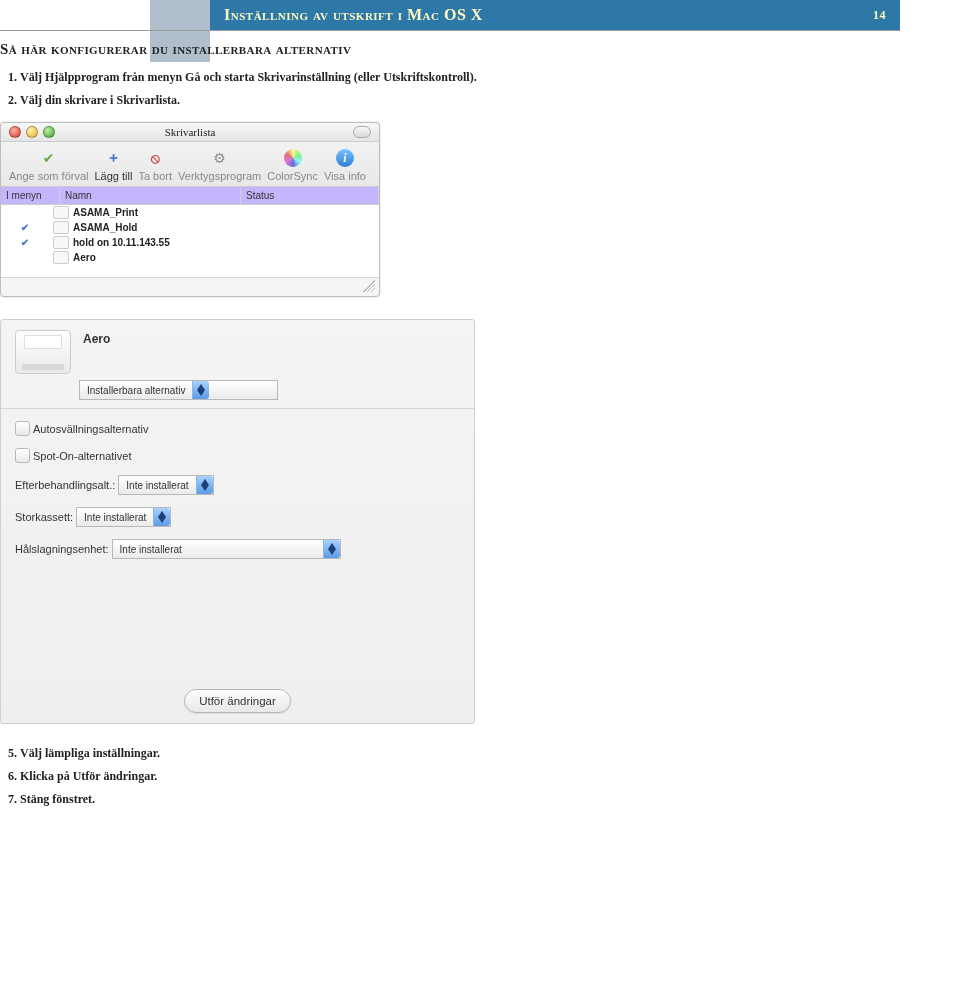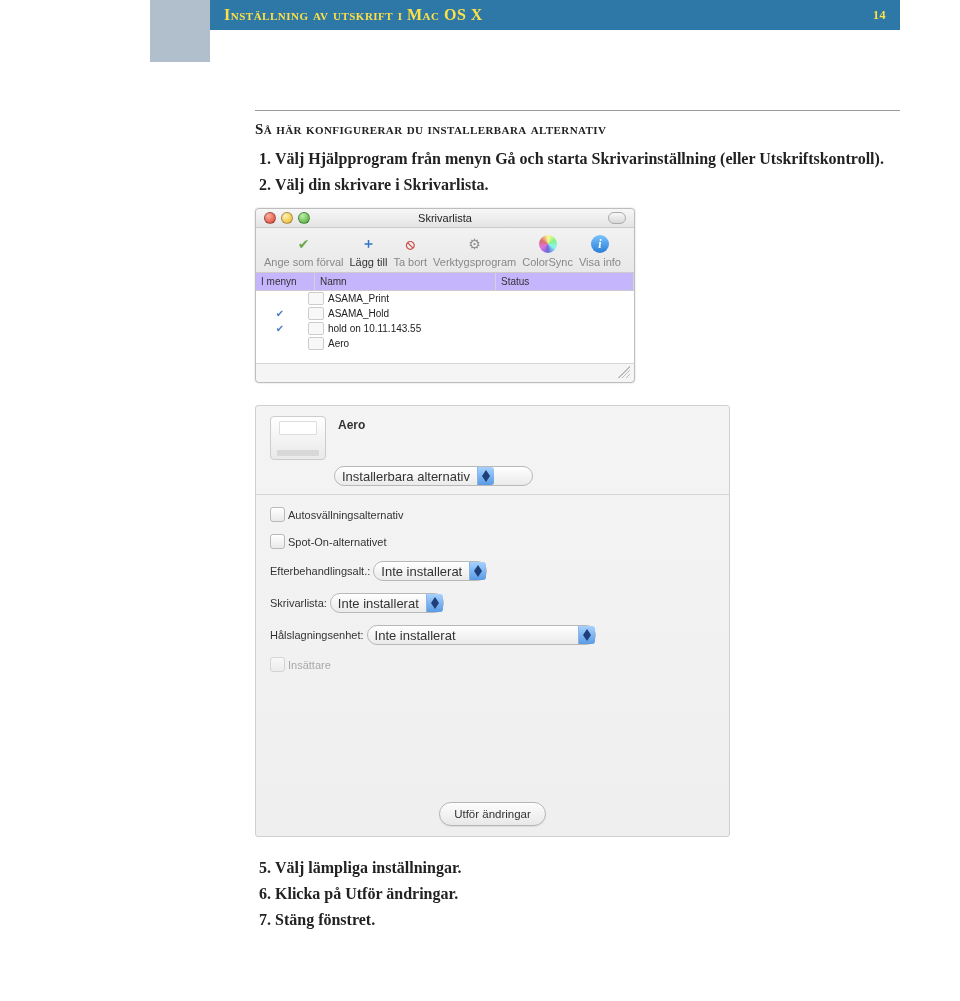--- a/index.html
+++ b/index.html
@@ -9,21 +9,21 @@
     color: #222;
     font-size: 13px;
   }
   .page {
     width: 960px;
     margin: 0 auto;
     position: relative;
   }
   .header-bar {
     background: #2e78a8;
-    color: #fde047;
+    color: #fef9c3;
     padding: 6px 14px;
     font-family: Georgia, "Times New Roman", serif;
     font-variant: small-caps;
     font-weight: bold;
     font-size: 16px;
     letter-spacing: .5px;
     display: flex;
     align-items: center;
     justify-content: space-between;
     margin-left: 210px;
@@ -38,23 +38,21 @@
     position: absolute;
     left: 150px;
     top: 0;
     width: 60px;
     height: 62px;
     background: #6f8ba0;
     opacity: .55;
     z-index: -1;
   }
   .content {
-    margin-left: 255px;
     margin-right: 60px;
-    padding-top: 80px;
   }
   .section-rule {
     border: none;
     border-top: 1px solid #9a9a9a;
     margin: 0 0 10px 0;
   }
   .section-head {
     font-family: Georgia, "Times New Roman", serif;
     font-weight: bold;
     font-variant: small-caps;
@@ -62,21 +60,21 @@
     margin-bottom: 12px;
     letter-spacing: .4px;
   }
   ol.steps {
     margin: 0 0 14px 0;
     padding-left: 20px;
   }
   ol.steps li {
     font-family: Georgia, "Times New Roman", serif;
     font-weight: bold;
-    font-size: 16px;
+    font-size: 12px;
     margin: 8px 0;
   }
 
   
   .aqua-window {
     width: 378px;
     margin: 6px 0 22px 0;
     border: 1px solid #bdbdbd;
     border-radius: 4px;
     background: #f5f5f5;
@@ -94,21 +92,21 @@
     border-top-right-radius: 4px;
     position: relative;
   }
   .traffic { display: inline-flex; gap: 5px; margin-right: 8px; }
   .dot { width: 10px; height: 10px; border-radius: 50%; border: .5px solid rgba(0,0,0,.3); }
   .dot.red { background: radial-gradient(circle at 35% 30%, #ffb0a0, #d83c2b); }
   .dot.yellow { background: radial-gradient(circle at 35% 30%, #fff2b0, #e8b227); }
   .dot.green { background: radial-gradient(circle at 35% 30%, #bdf0a7, #42a52e); }
   .title-text {
     position: absolute; left: 0; right: 0; text-align: center;
-    font-size: 11px; color: #222; pointer-events: none;
+    font-size: 11px; color: #222; pointer-events: none; font-family: Liberation Serif, serif;
   }
   .pill-btn {
     width: 16px; height: 10px; border-radius: 6px;
     background: linear-gradient(#f8f8f8,#d8d8d8);
     border: 1px solid #aaa; margin-left: auto;
   }
   .toolbar {
     display: flex;
     gap: 6px;
     padding: 6px 8px 4px 8px;
@@ -140,21 +138,21 @@
   }
   .list-head {
     display:flex; background:#c4b5fd; border-bottom:1px solid #ccc;
     font-size:10px; color:#333;
   }
   .list-head .col { padding:3px 5px; border-right:1px solid #d3d3d3; }
   .col-menu{width:48px;}
   .col-name{width:170px;}
   .col-status{flex:1;}
   .list-body { background:#fff; min-height:72px; border-bottom:1px solid #d6d6d6; }
-  .row { display:flex; align-items:center; font-size:10px; padding:1px 0; }
+  .row { display:flex; align-items:center; font-size:10px; padding:1px 0;font-weight:bold; }
   .row .c-menu{ width:48px; text-align:center;}
   .row .c-name{ width:170px; display:flex; align-items:center; gap:4px; padding-left:4px;}
   .check { color:#4a7ac8; font-size:10px; }
   .printer-ico {
     width:14px;height:11px;border:1px solid #ccc;border-radius:2px;background:#f8f8f8;
   }
   .resize-grip { height:14px; display:flex; justify-content:flex-end; padding:2px 4px; }
   .grip-lines {
     width:12px;height:12px;
     background:
@@ -189,23 +187,23 @@
   .printer-graphic::after{
     content:""; position:absolute; left:6px;right:6px;bottom:3px;height:6px;
     background:#d8d8d8;border-radius:1px;
   }
   .info-title { font-size:12px; font-weight:bold; margin-top:2px; }
 
   .aqua-select {
     display:inline-flex; align-items:center;
     background: linear-gradient(#fff,#eaeaea);
     border: 1px solid #b8b8b8;
-    border-radius: 10px;
+    border-radius: 0;
     height: 18px;
-    font-size: 13px;
+    font-size: 10px;
     color:#333;
     padding: 0 0 0 7px;
     box-shadow: inset 0 1px 0 #fff;
   }
   .aqua-select .sel-text { display:inline-block; }
   .sel-arrows {
     width:16px; height:18px;
     background: linear-gradient(#a7d1ff,#5a9be4);
     border-left:1px solid #8ab6e5;
     border-top-right-radius:3px;border-bottom-right-radius:3px;
@@ -377,21 +375,21 @@
                 <polygon points="4,0 8,6 0,6" fill="#1e3f7a"></polygon>
               </svg>
             <svg width="8" height="6">
                 <polygon points="0,0 8,0 4,6" fill="#1e3f7a"></polygon>
               </svg>
           </span>
         </span>
       </div>
 
       <div class="opt-row">
-        <label>Skrivarlista:</label>
+        <label>Storkassett:</label>
         <span class="aqua-select">
           <span class="sel-text">Inte installerat</span>
           <span class="sel-arrows">
             <svg width="8" height="6">
                 <polygon points="4,0 8,6 0,6" fill="#1e3f7a"></polygon>
               </svg>
             <svg width="8" height="6">
                 <polygon points="0,0 8,0 4,6" fill="#1e3f7a"></polygon>
               </svg>
           </span>
@@ -406,24 +404,20 @@
             <svg width="8" height="6">
                 <polygon points="4,0 8,6 0,6" fill="#1e3f7a"></polygon>
               </svg>
             <svg width="8" height="6">
                 <polygon points="0,0 8,0 4,6" fill="#1e3f7a"></polygon>
               </svg>
           </span>
         </span>
       </div>
 
-      <div class="opt-row disabled">
-        <span class="aqua-check" style="opacity:.5"></span>
-        <span>Insättare</span>
-      </div>
 
       <div class="info-btn-row">
         <span class="aqua-btn">
           <span>Utför ändringar</span>
         </span>
       </div>
     </div>
 
     <ol class="steps" start="5">
       <li><span>Välj lämpliga inställningar.</span></li>

